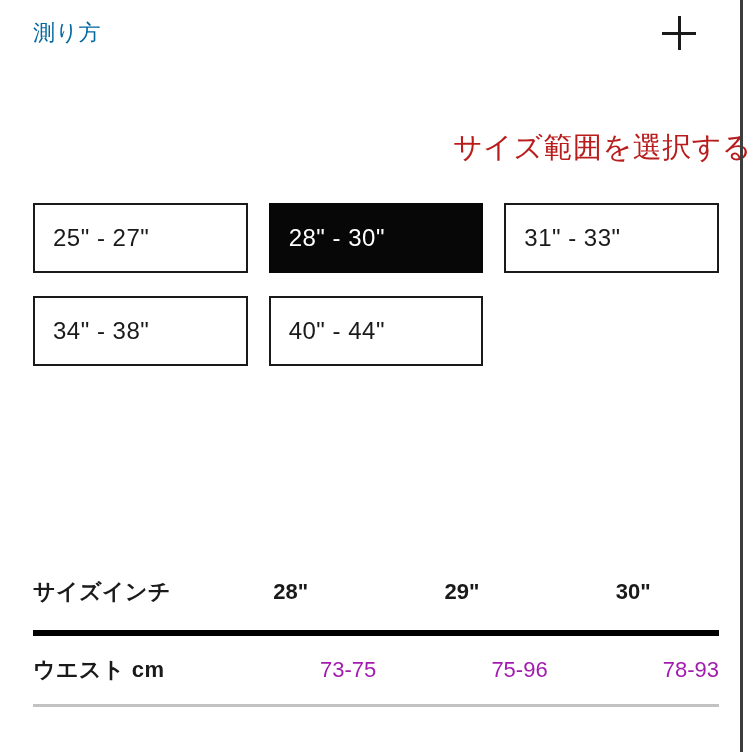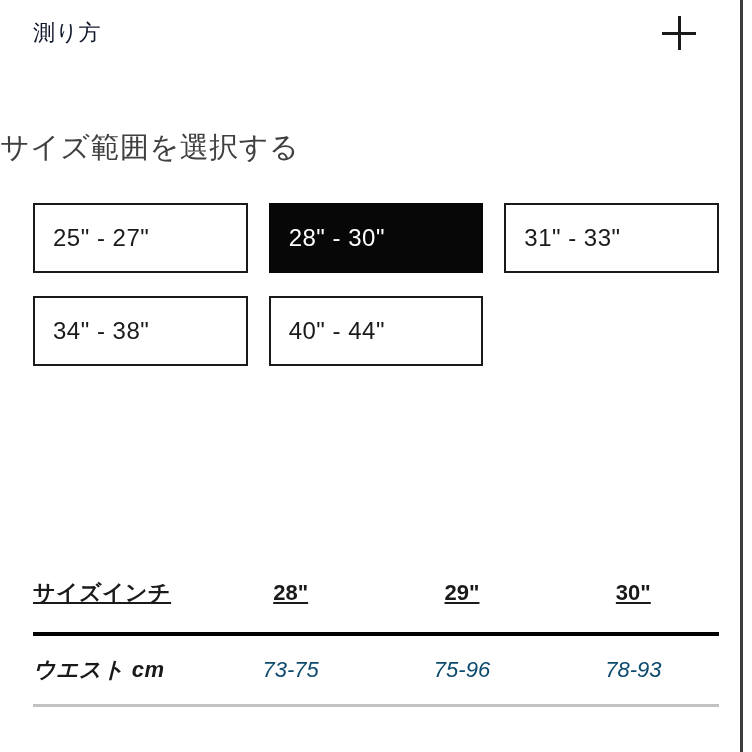--- a/index.html
+++ b/index.html
@@ -22,21 +22,21 @@
     left: 33px; right: 30px; top: 12px;
     height: 42px;
     display: flex;
     align-items: center;
     justify-content: space-between;
   }
   .top-title {
     font-size: 22px;
     font-weight: 400;
     letter-spacing: 0.5px;
-    color: #0f172a;
+    color: #0369a1;
   }
   .plus-btn {
     position: relative;
     width: 34px; height: 34px;
     background: transparent;
     border: none;
     cursor: pointer;
     margin-right: 26px;
   }
   .plus-btn::before, .plus-btn::after {
@@ -50,25 +50,25 @@
   }
   .plus-btn::after {
     top: 0; bottom: 0; left: 50%;
     width: 3px; margin-left: -1.5px;
   }
 
   
   .section-heading {
     position: absolute;
     left: 0; right: 0; top: 128px;
-    text-align: left;
+    text-align: right;
     font-size: 29px;
     font-weight: 500;
     letter-spacing: 0.5px;
-    color: #404040;
+    color: #b91c1c;
   }
 
   
   .size-grid {
     position: absolute;
     left: 33px; top: 203px;
     width: 686px;
     display: grid;
     grid-template-columns: repeat(3, 1fr);
     column-gap: 21px;
@@ -100,33 +100,31 @@
     left: 33px; top: 553px;
     width: 686px;
   }
   .size-table .trow {
     display: grid;
     grid-template-columns: 172px 1fr 1fr 1fr;
     align-items: center;
   }
   .size-table .trow.head {
     height: 83px;
-    border-bottom: 4px solid #000000;
-    text-decoration: underline;
+    border-bottom: 6px solid #000000;
   }
   .size-table .trow.body {
     height: 71px;
     border-bottom: 3px solid #c2c2c2;
-    font-style: italic;
   }
   .tcell { font-size: 22px; }
   .tcell.label { text-align: left; font-weight: 700; letter-spacing: 0.5px; }
   .tcell.val { text-align: center; }
   .trow.head .tcell.val { font-weight: 700; }
-  .trow.body .tcell.val { font-weight: 400; color: #0c4a6e; }
+  .trow.body .tcell.val { font-weight: 400; color: #a21caf; text-align: right; }
 
   
   .scrollbar-track {
     position: absolute;
     top: 0; bottom: 0;
     right: 9px;
     width: 3px;
     background: #3d3d3d;
   }
 </style>

